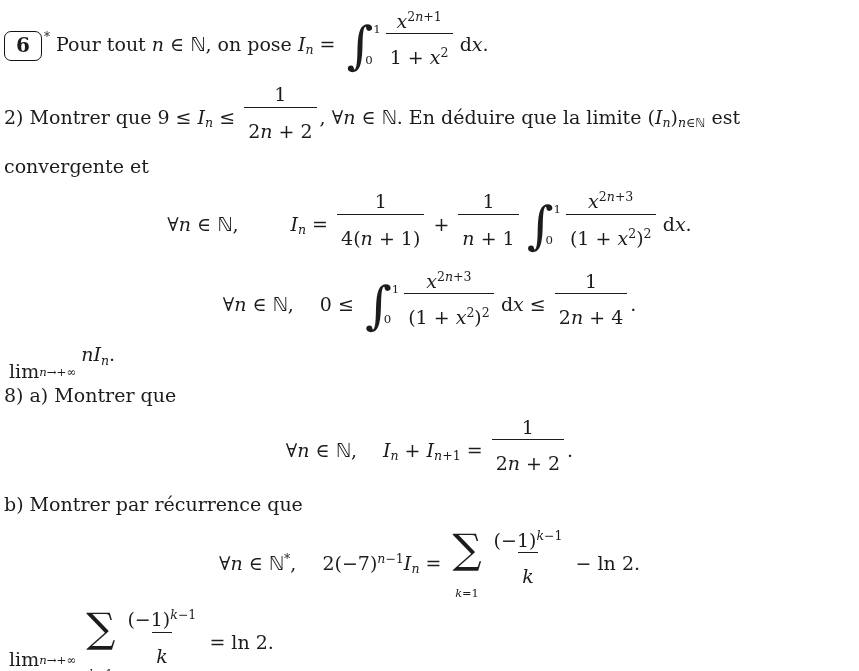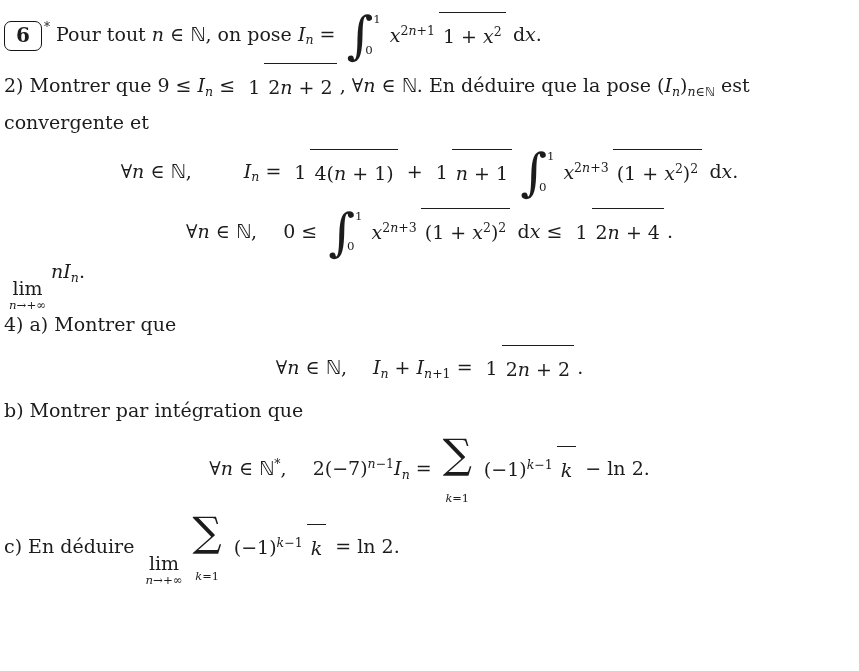--- a/index.html
+++ b/index.html
@@ -16,34 +16,34 @@
   .sup{font-size:66%;line-height:0;vertical-align:0.55em;}
   .sb{font-size:66%;line-height:0;vertical-align:-0.3em;}
   .exbox{
     display:inline-flex;align-items:center;justify-content:center;
     border:1.8px solid #141414;border-radius:7px;
     min-width:20px;height:28px;padding:0 8px;
     font-weight:bold;font-size:20px;vertical-align:middle;
   }
   .exstar{font-size:12px;vertical-align:0.8em;margin:0 6px 0 2px;}
   .frac{
-    display:inline-flex;flex-direction:row;align-items:center;
+    display:inline-flex;flex-direction:column;align-items:center;
     text-align:center;vertical-align:middle;line-height:1.22;margin:0 3px;
   }
   .frac .num{padding:0 4px;}
   .frac .den{border-top:1.6px solid currentColor;padding:12px 4px;}
   .intblk{display:inline-flex;vertical-align:middle;margin:0 2px 0 5px;}
   .intg{font-size:270%;line-height:1.0;}
   .intlims{display:flex;flex-direction:column;justify-content:space-between;font-size:62%;padding:2px 0 4px 0;}
   .intlims .lo{transform:translateX(-8px);}
   .sumblk{display:inline-flex;flex-direction:column;align-items:center;line-height:1;vertical-align:middle;margin:0 5px;}
   .sumblk .shi{font-size:60%;margin-bottom:1px;}
   .sumblk .sop{font-size:215%;line-height:0.92;}
   .sumblk .slo{font-size:60%;margin-top:20px;}
-  .limblk{display:inline-flex;flex-direction:column;align-items:center;vertical-align:-0.9em;line-height:1.05;margin:0 5px;}
+  .limblk{display:inline-flex;flex-direction:row;align-items:center;vertical-align:-0.9em;line-height:1.05;margin:0 5px;}
   .limblk .llo{font-size:62%;}
   .disp{text-align:center;}
   .d1{margin:12px 0 8px 0;}
   .d2{margin:8px 0 2px 0;}
   .d3{margin:8px 0 6px 0;}
   .d4{margin:12px 0 8px 0;}
   .gapL{display:inline-block;width:52px;}
   .gapM{display:inline-block;width:26px;}
   .dxgap{display:inline-block;width:0.22em;}
   .hdr{margin-bottom:2px;}
@@ -63,21 +63,21 @@
         </span>
       </span><span class="frac">
         <span class="num"><span class="it">x</span><span class="sup"><span>2</span><span class="it">n</span><span>+1</span></span></span>
         <span class="den"><span>1 + </span><span class="it">x</span><span class="sup">2</span></span>
       </span><span class="dxgap"></span><span>d</span><span class="it">x</span><span>.</span></div>
 
 
   <div class="row"><span>2) Montrer que 9 ≤ </span><span class="it">I</span><span class="sb it">n</span><span> ≤ </span><span class="frac">
         <span class="num">1</span>
         <span class="den"><span>2</span><span class="it">n</span><span> + 2</span></span>
-      </span><span>,</span><span> ∀</span><span class="it">n</span><span> ∈ </span><span class="bb">ℕ</span><span>. En déduire que la pose (</span><span class="it">I</span><span class="sb it">n</span><span>)</span><span class="sb"><span class="it">n</span><span>∈</span><span class="bb">ℕ</span></span><span> est convergente et</span></div>
+      </span><span>,</span><span> ∀</span><span class="it">n</span><span> ∈ </span><span class="bb">ℕ</span><span>. En déduire que la limite (</span><span class="it">I</span><span class="sb it">n</span><span>)</span><span class="sb"><span class="it">n</span><span>∈</span><span class="bb">ℕ</span></span><span> est convergente et</span></div>
 
 
 
   <div class="disp d1"><span>∀</span><span class="it">n</span><span> ∈ </span><span class="bb">ℕ</span><span>,</span><span class="gapL"></span><span class="it">I</span><span class="sb it">n</span><span> = </span><span class="frac">
         <span class="num">1</span>
         <span class="den"><span>4(</span><span class="it">n</span><span> + 1)</span></span>
       </span><span> + </span><span class="frac">
         <span class="num">1</span>
         <span class="den"><span class="it">n</span><span> + 1</span></span>
       </span><span class="intblk">
@@ -104,39 +104,39 @@
       </span><span class="dxgap"></span><span>d</span><span class="it">x</span><span> ≤ </span><span class="frac">
         <span class="num">1</span>
         <span class="den"><span>2</span><span class="it">n</span><span> + 4</span></span>
       </span><span>.</span></div>
 
   <div class="row"><span class="limblk">
         <span>lim</span>
         <span class="llo"><span class="it">n</span><span>→+∞</span></span>
       </span><span class="it">nI</span><span class="sb it">n</span><span>.</span></div>
 
-  <div class="row"><span>4) a) Montrer que</span></div>
+  <div class="row"><span>8) a) Montrer que</span></div>
 
   <div class="disp d3"><span>∀</span><span class="it">n</span><span> ∈ </span><span class="bb">ℕ</span><span>,</span><span class="gapM"></span><span class="it">I</span><span class="sb it">n</span><span> + </span><span class="it">I</span><span class="sb"><span class="it">n</span><span>+1</span></span><span> = </span><span class="frac">
         <span class="num">1</span>
         <span class="den"><span>2</span><span class="it">n</span><span> + 2</span></span>
       </span><span>.</span></div>
 
-  <div class="row"><span>b) Montrer par intégration que</span></div>
+  <div class="row"><span>b) Montrer par récurrence que</span></div>
 
   <div class="disp d4"><span>∀</span><span class="it">n</span><span> ∈ </span><span class="bb">ℕ</span><span class="sup">*</span><span>,</span><span class="gapM"></span><span>2(−7)</span><span class="sup"><span class="it">n</span><span>−1</span></span><span class="it">I</span><span class="sb it">n</span><span> = </span><span class="sumblk">
         <span class="shi it"></span>
         <span class="sop">∑</span>
         <span class="slo"><span class="it">k</span><span>=1</span></span>
       </span><span class="frac">
         <span class="num"><span>(−1)</span><span class="sup"><span class="it">k</span><span>−1</span></span></span>
         <span class="den it">k</span>
       </span><span> − ln 2.</span></div>
 
-  <div class="row"><span>c) En déduire </span><span class="limblk">
+  <div class="row"><span class="limblk">
         <span>lim</span>
         <span class="llo"><span class="it">n</span><span>→+∞</span></span>
       </span><span class="sumblk">
         <span class="shi it"></span>
         <span class="sop">∑</span>
         <span class="slo"><span class="it">k</span><span>=1</span></span>
       </span><span class="frac">
         <span class="num"><span>(−1)</span><span class="sup"><span class="it">k</span><span>−1</span></span></span>
         <span class="den it">k</span>
       </span><span> = ln 2.</span></div>

